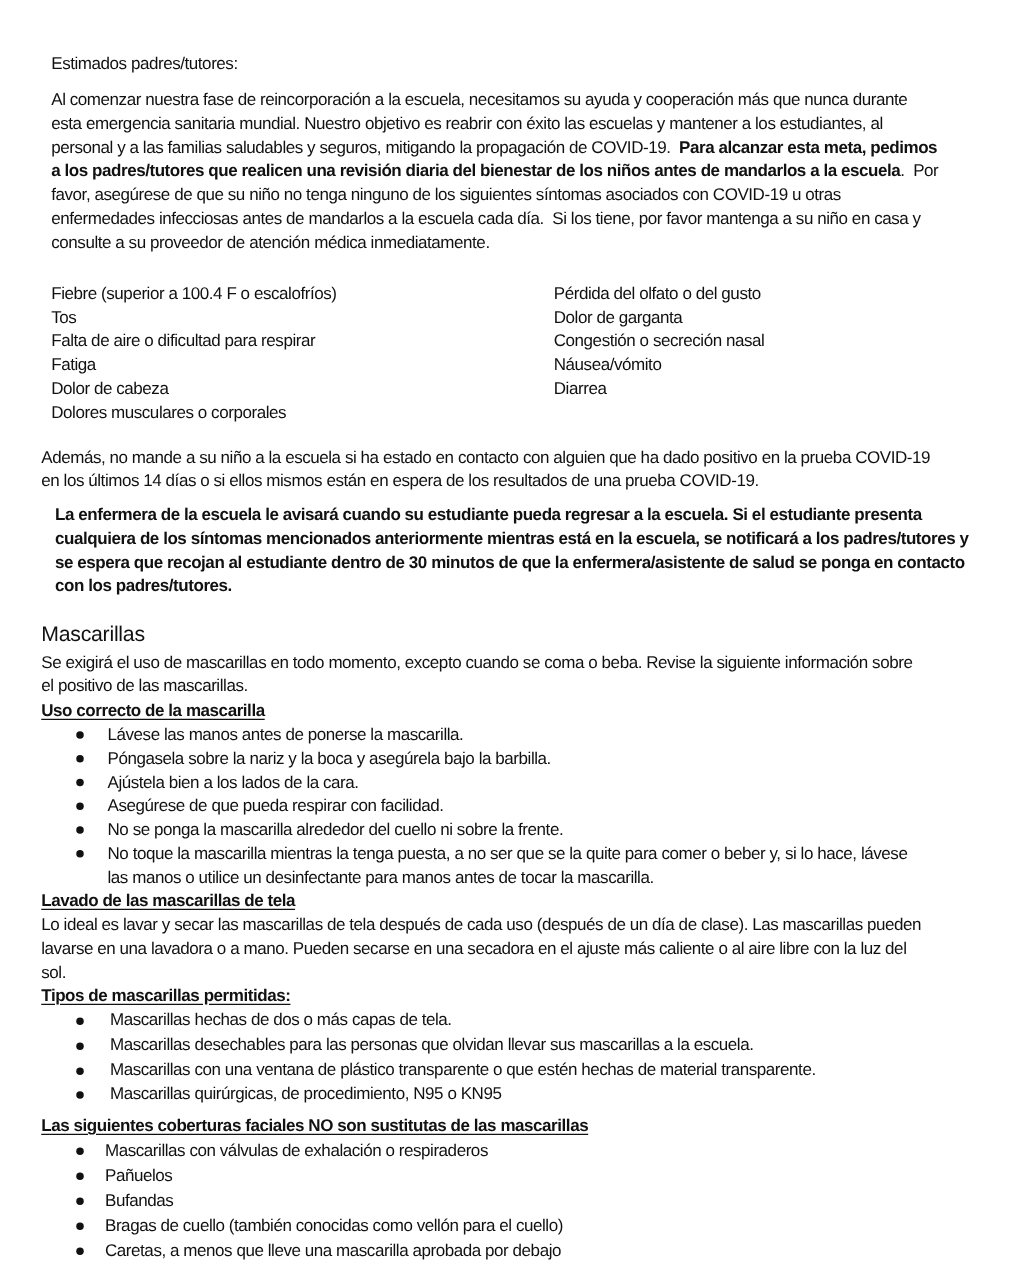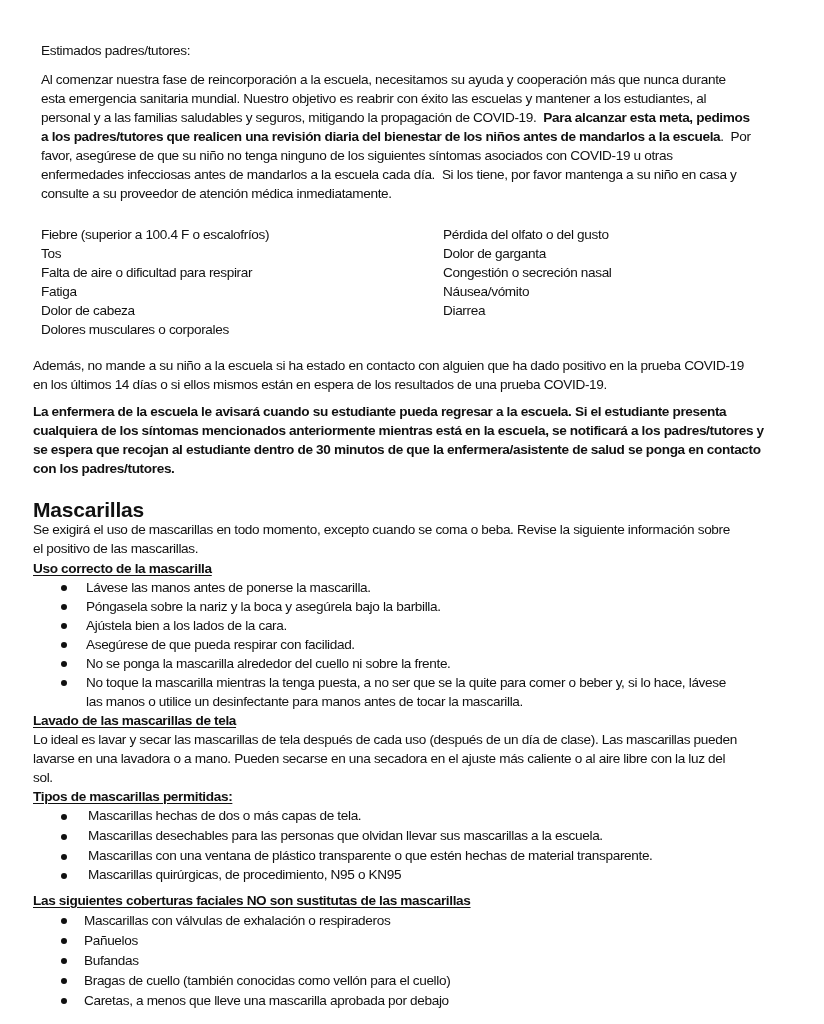--- a/index.html
+++ b/index.html
@@ -7,21 +7,21 @@
     width: 824px; height: 1024px; overflow: hidden; position: relative;
     font-family: "Liberation Sans", sans-serif;
     color: #111111;
     font-size: 13.6px;
     letter-spacing: -0.35px;
   }
   .abs { position: absolute; white-space: nowrap; }
   .line { position: absolute; white-space: nowrap; line-height: 19px; }
   .b { font-weight: bold; }
   .u { text-decoration: underline; text-underline-offset: 2px; }
-  .h { font-weight: bold; font-size: 21px; letter-spacing: -0.2px; }
+  .h { font-weight: normal; font-size: 17px; letter-spacing: -0.2px; }
   .bullet { position: absolute; width: 6px; height: 6px; border-radius: 50%; background: #111; }
   .blk { position: absolute; }
   .blk .line { position: relative; display: block; }
 </style>
 </head>
 <body>
 
 <div class="line" style="left:41px; top:41px;">Estimados padres/tutores:</div>
 
 <div class="blk" style="left:41px; top:70px;">
@@ -48,21 +48,21 @@
   <span class="line">Congestión o secreción nasal</span>
   <span class="line">Náusea/vómito</span>
   <span class="line">Diarrea</span>
 </div>
 
 <div class="blk" style="left:33px; top:356px;">
   <span class="line">Además, no mande a su niño a la escuela si ha estado en contacto con alguien que ha dado positivo en la prueba COVID-19</span>
   <span class="line">en los últimos 14 días o si ellos mismos están en espera de los resultados de una prueba COVID-19.</span>
 </div>
 
-<div class="blk b" style="left:33px; top:402px;">
+<div class="blk b" style="left:44px; top:402px;">
   <span class="line">La enfermera de la escuela le avisará cuando su estudiante pueda regresar a la escuela. Si el estudiante presenta</span>
   <span class="line">cualquiera de los síntomas mencionados anteriormente mientras está en la escuela, se notificará a los padres/tutores y</span>
   <span class="line">se espera que recojan al estudiante dentro de 30 minutos de que la enfermera/asistente de salud se ponga en contacto</span>
   <span class="line">con los padres/tutores.</span>
 </div>
 
 <div class="abs h" style="left:33px; top:498px;">Mascarillas</div>
 
 <div class="blk" style="left:33px; top:520px;">
   <span class="line">Se exigirá el uso de mascarillas en todo momento, excepto cuando se coma o beba. Revise la siguiente información sobre</span>

